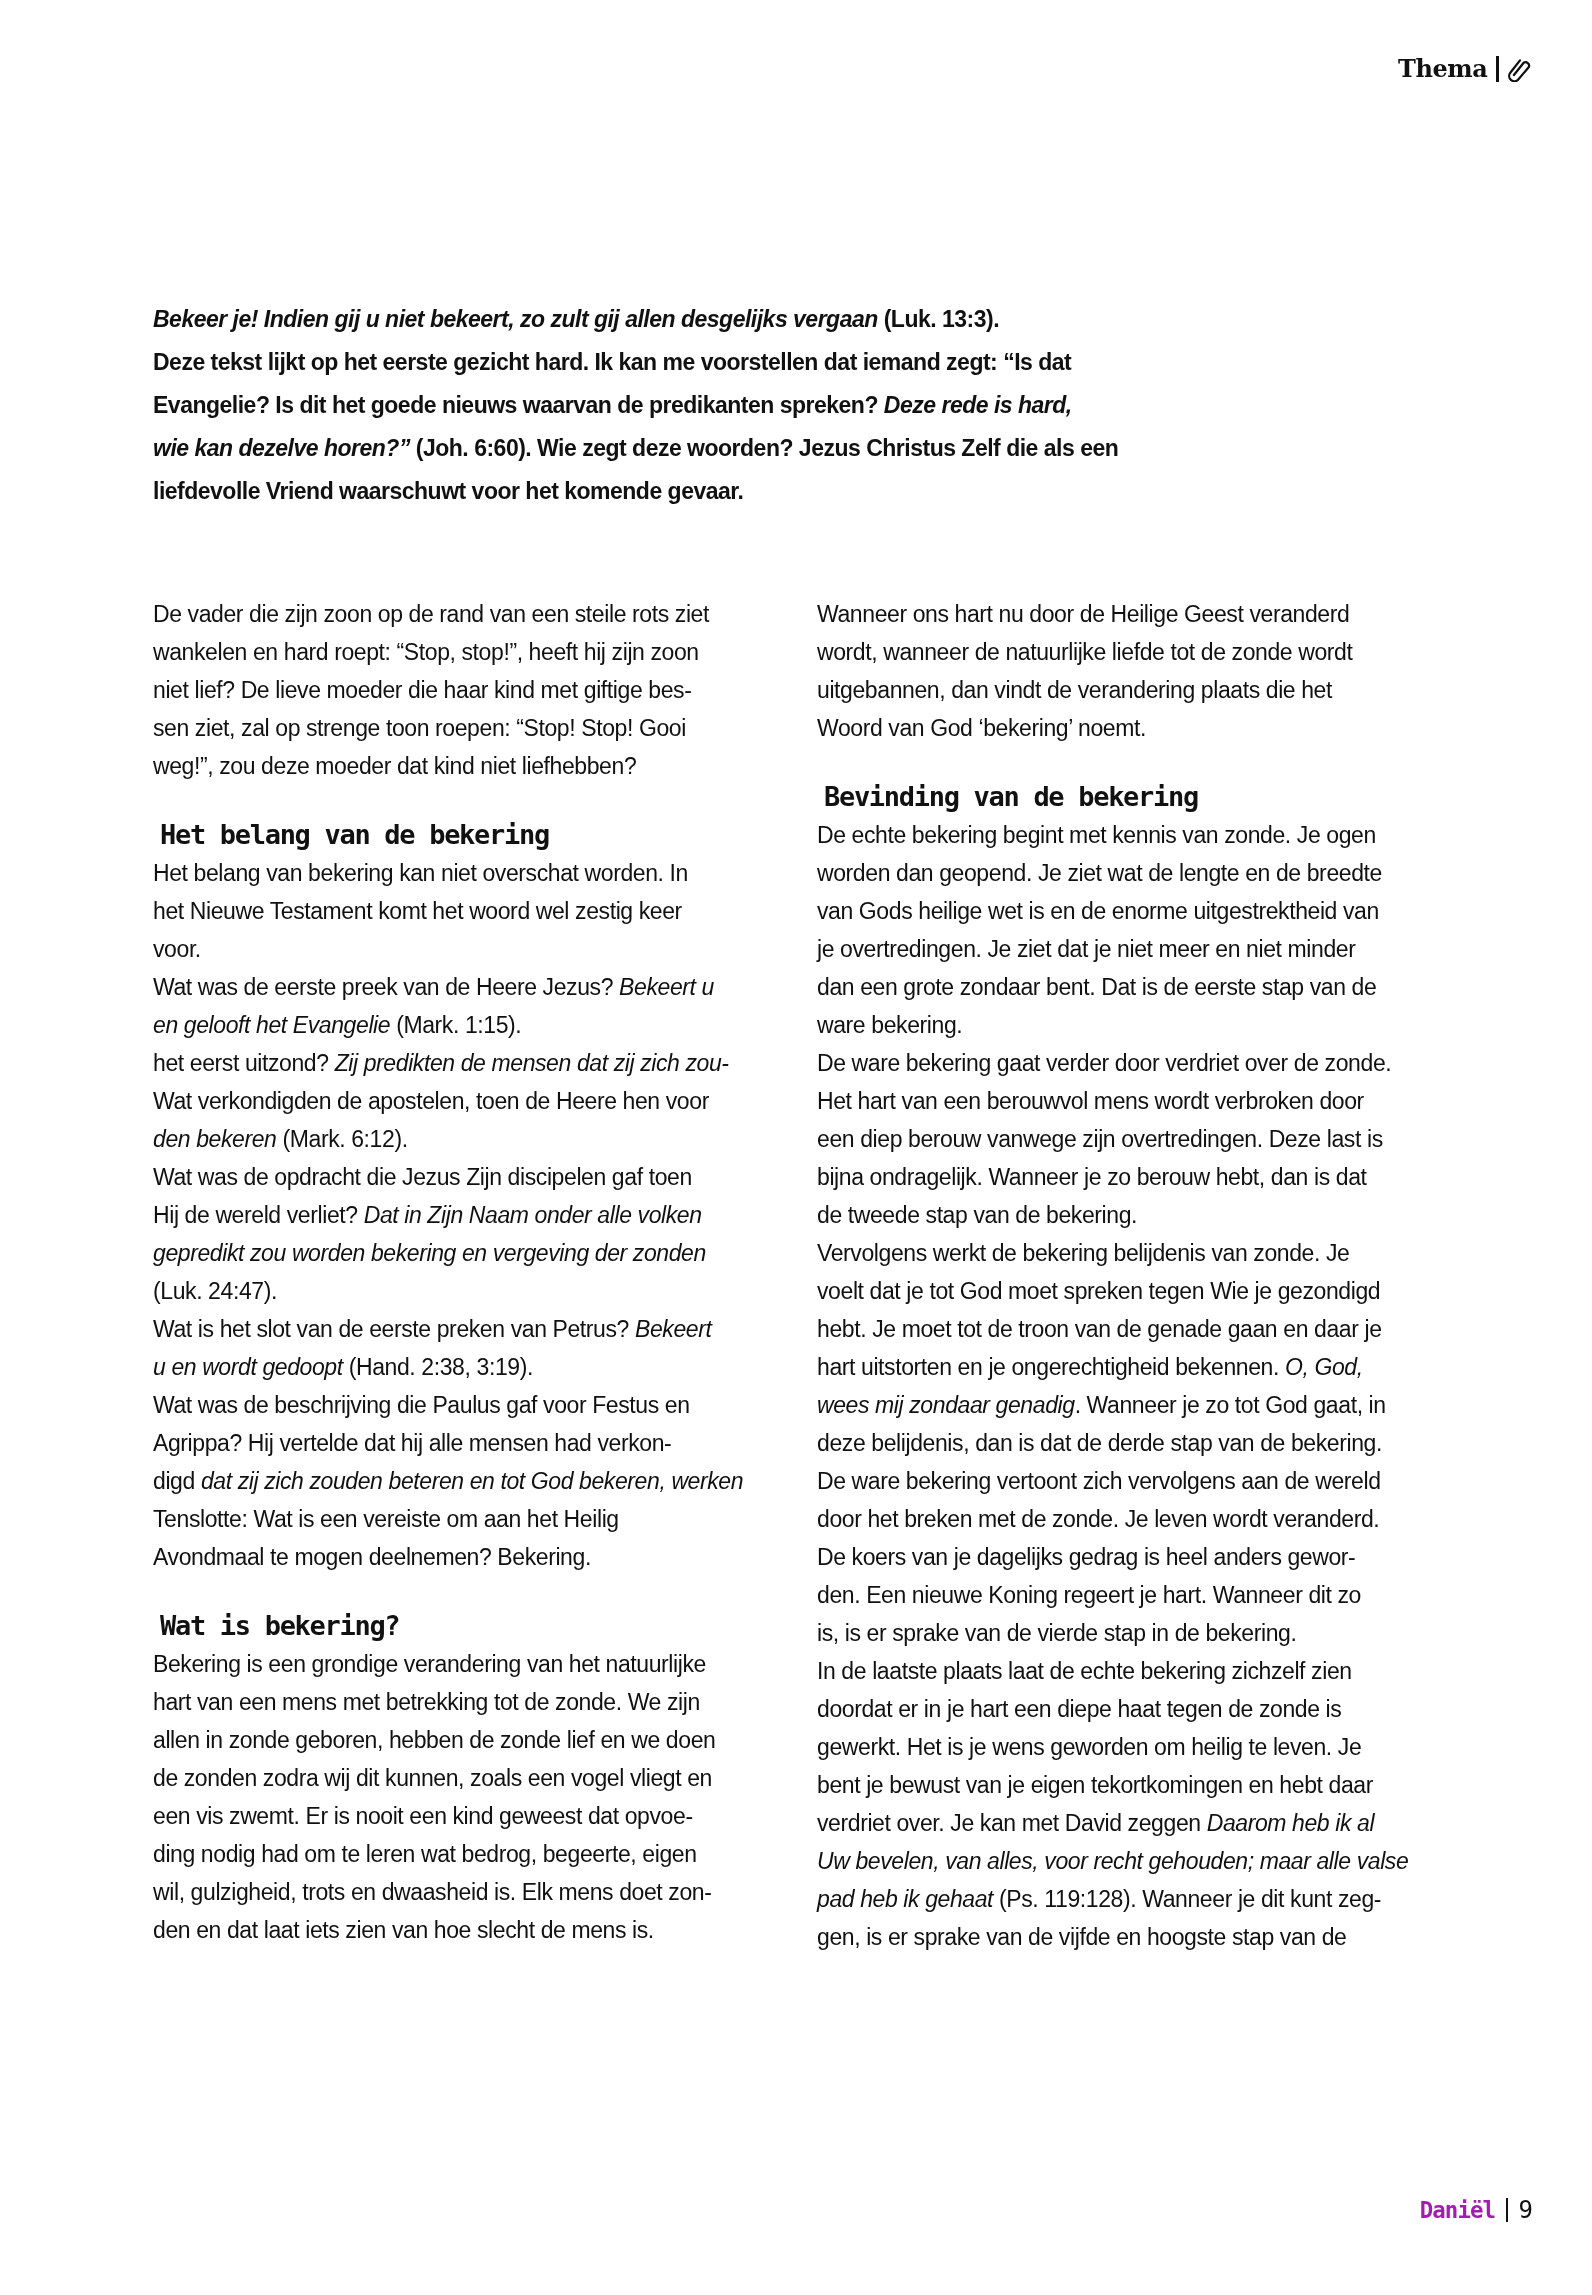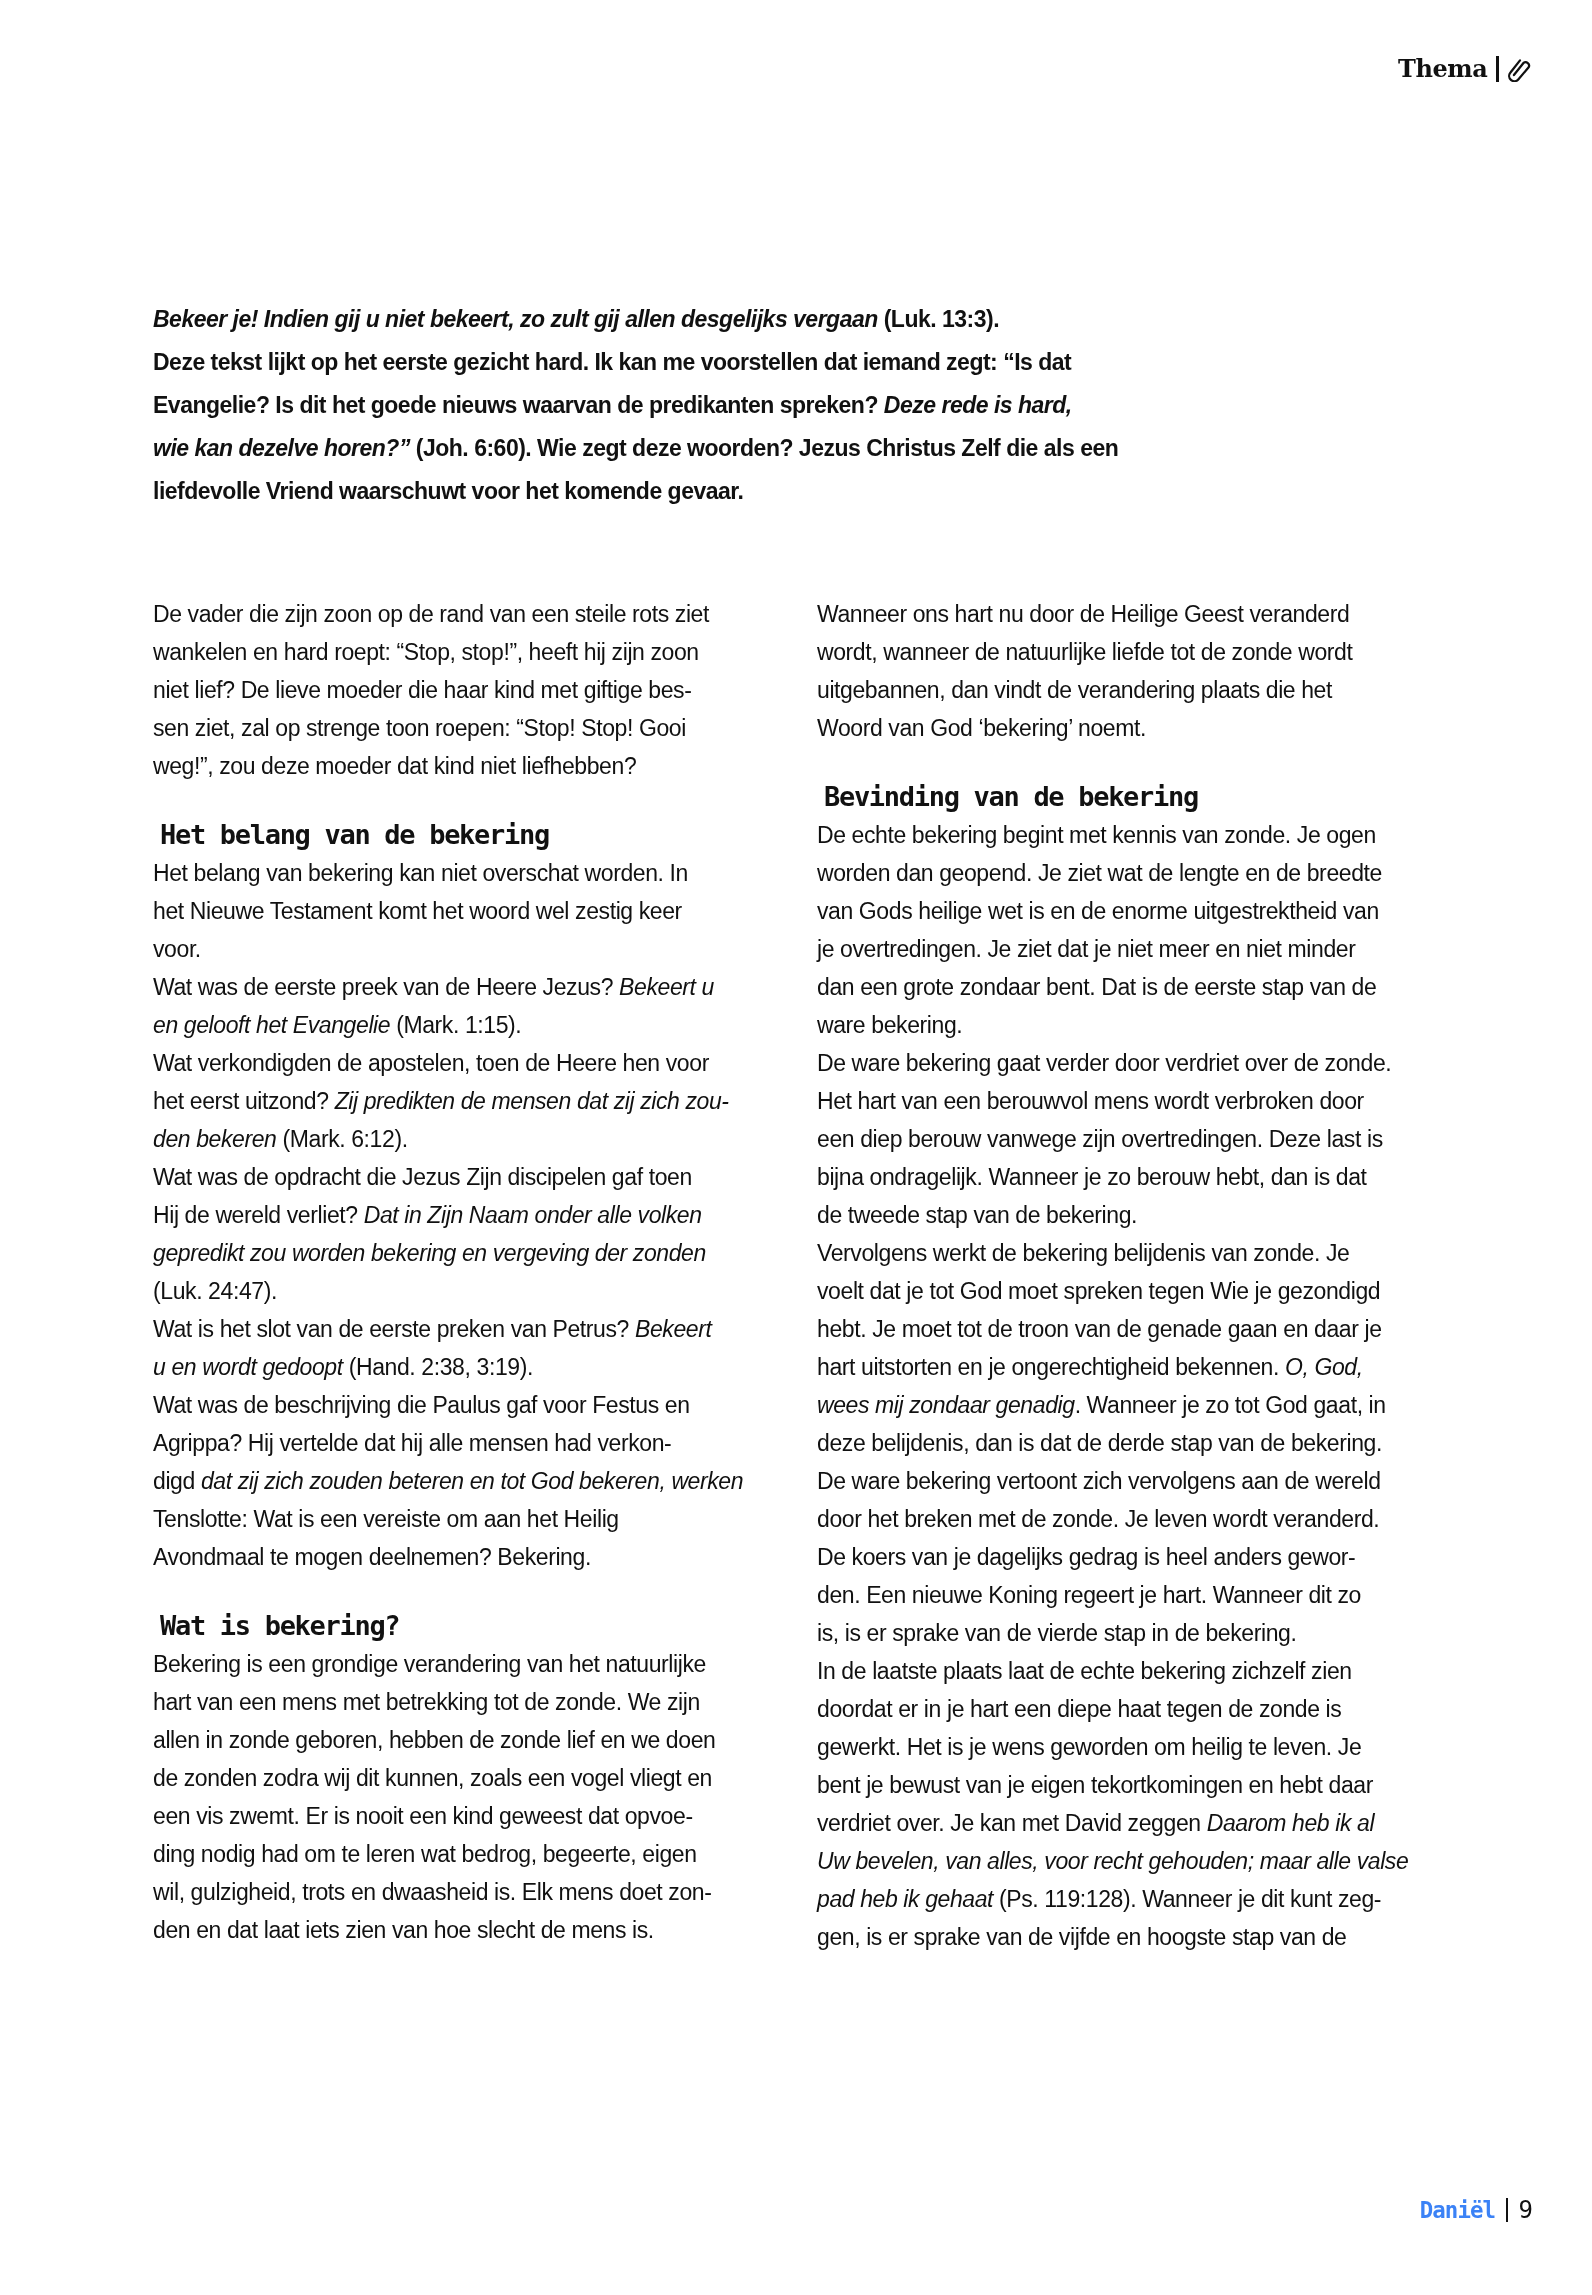--- a/index.html
+++ b/index.html
@@ -19,21 +19,21 @@
     font-family: "Liberation Sans", sans-serif; font-size: 23px; line-height: 38px; color: #111; letter-spacing: -0.4px; }
   .col.left { left: 153px; }
   .col.right { left: 817px; }
   .col .line { display: block; white-space: nowrap; }
   .col i { font-style: italic; }
   .col .gap { display: block; height: 31px; }
   .col h2 { margin: 0; padding-left: 7px; font-family: "DejaVu Sans Mono", monospace; font-weight: 700;
     font-size: 27px; line-height: 38px; letter-spacing: -1.3px; color: #111; }
 
   .footer-tag { position: absolute; top: 2196px; right: 59px; display: flex; align-items: center; gap: 10.4px; }
-  .footer-tag .pub { font-family: "DejaVu Sans Mono", monospace; font-weight: 700; font-size: 22.4px; color: #3b82f6; letter-spacing: -0.9px; }
+  .footer-tag .pub { font-family: "DejaVu Sans Mono", monospace; font-weight: 700; font-size: 22.4px; color: #a21caf; letter-spacing: -0.9px; }
   .footer-tag .sep { width: 2.6px; height: 24px; background: #111; }
   .footer-tag .page { font-family: "DejaVu Sans Mono", monospace; font-size: 24px; color: #111; }
 </style>
 </head>
 <body>
 
 <div class="header-tag">
   <span class="label">Thema</span>
   <span class="sep"></span>
   <svg class="clip" viewBox="0 0 30 30">
@@ -58,22 +58,22 @@
       <span class="line"><span>weg!”, zou deze moeder dat kind niet liefhebben?</span></span>
     </div>
     <span class="gap"></span>
     <h2>Het belang van de bekering</h2>
     <div>
       <span class="line"><span>Het belang van bekering kan niet overschat worden. In</span></span>
       <span class="line"><span>het Nieuwe Testament komt het woord wel zestig keer</span></span>
       <span class="line"><span>voor.</span></span>
       <span class="line"><span>Wat was de eerste preek van de Heere Jezus? </span><i>Bekeert u</i></span>
       <span class="line"><i>en gelooft het Evangelie</i><span> (Mark. 1:15).</span></span>
+      <span class="line"><span>het eerst uitzond? </span><i>Zij predikten de mensen dat zij zich zou-</i></span>
       <span class="line"><span>Wat verkondigden de apostelen, toen de Heere hen voor</span></span>
-      <span class="line"><span>het eerst uitzond? </span><i>Zij predikten de mensen dat zij zich zou-</i></span>
       <span class="line"><i>den bekeren</i><span> (Mark. 6:12).</span></span>
       <span class="line"><span>Wat was de opdracht die Jezus Zijn discipelen gaf toen</span></span>
       <span class="line"><span>Hij de wereld verliet? </span><i>Dat in Zijn Naam onder alle volken</i></span>
       <span class="line"><i>gepredikt zou worden bekering en vergeving der zonden</i></span>
       <span class="line"><span>(Luk. 24:47).</span></span>
       <span class="line"><span>Wat is het slot van de eerste preken van Petrus? </span><i>Bekeert</i></span>
       <span class="line"><i>u en wordt gedoopt</i><span> (Hand. 2:38, 3:19).</span></span>
       <span class="line"><span>Wat was de beschrijving die Paulus gaf voor Festus en</span></span>
       <span class="line"><span>Agrippa? Hij vertelde dat hij alle mensen had verkon-</span></span>
       <span class="line"><span>digd </span><i>dat zij zich zouden beteren en tot God bekeren, werken</i></span>

